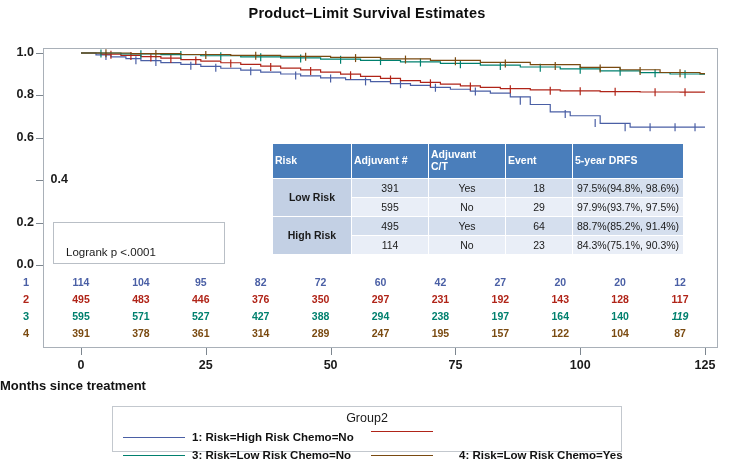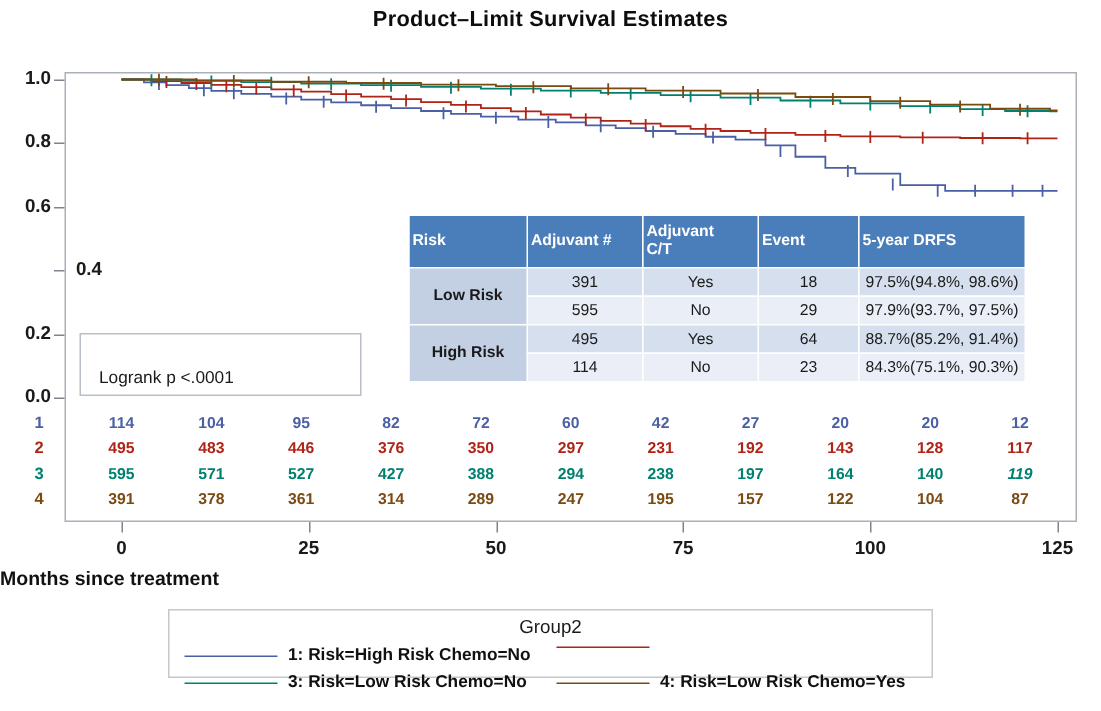--- a/index.html
+++ b/index.html
@@ -20,21 +20,21 @@
   .ytick-mark{position:absolute;width:7px;height:1px;background:#7d868f;}
 
   
   .xtick-mark{position:absolute;width:1px;height:7px;background:#7d868f;}
   .xtick-label{position:absolute;width:50px;text-align:center;font-size:12.5px;
                font-weight:bold;color:#1a1a1a;}
   #xaxis-title{position:absolute;left:0;top:378px;width:734px;text-align:left;
                font-size:13px;font-weight:bold;color:#111;}
 
   
-  #logrank-box{position:absolute;left:53px;top:222px;width:188px;height:42px;
+  #logrank-box{position:absolute;left:53px;top:222px;width:172px;height:42px;
                border:1px solid #b9bfc6;background:#fff;box-sizing:border-box;}
   #logrank-text{position:absolute;left:12px;bottom:5px;font-size:11.5px;color:#1a1a1a;}
 
   
   #summary-table{position:absolute;left:272px;top:143px;width:412px;
                  border-collapse:collapse;table-layout:fixed;}
   #summary-table th{background:#4a7ebb;color:#fff;font-size:10.5px;font-weight:bold;
                     text-align:left;padding:5px 2px;line-height:1.12;
                     border:1px solid #ffffff;}
   #summary-table td{font-size:10.5px;text-align:center;padding:3px 2px;
@@ -283,18 +283,18 @@
         <span class="leg-line" style="border-top-color: rgb(74, 95, 165);"></span>
         <span class="leg-label">1: Risk=High Risk  Chemo=No</span>
       </div>
       <div class="leg-entry" style="left: 258px; top: 24px;">
         <span class="leg-line" style="border-top-color: rgb(176, 36, 24);"></span>
       </div>
       <div class="leg-entry" style="left: 10px; top: 42px;">
         <span class="leg-line" style="border-top-color: rgb(0, 128, 110);"></span>
         <span class="leg-label">3: Risk=Low Risk  Chemo=No</span>
       </div>
-      <div class="leg-entry" style="left: 258px; top: 42px;">
+      <div class="leg-entry" style="left: 258px; top: 42px; gap: 19px;">
         <span class="leg-line" style="border-top-color: rgb(122, 74, 16);"></span>
         <span class="leg-label">4: Risk=Low Risk  Chemo=Yes</span>
       </div>
     </div>
 </div>
 
 </body></html>

